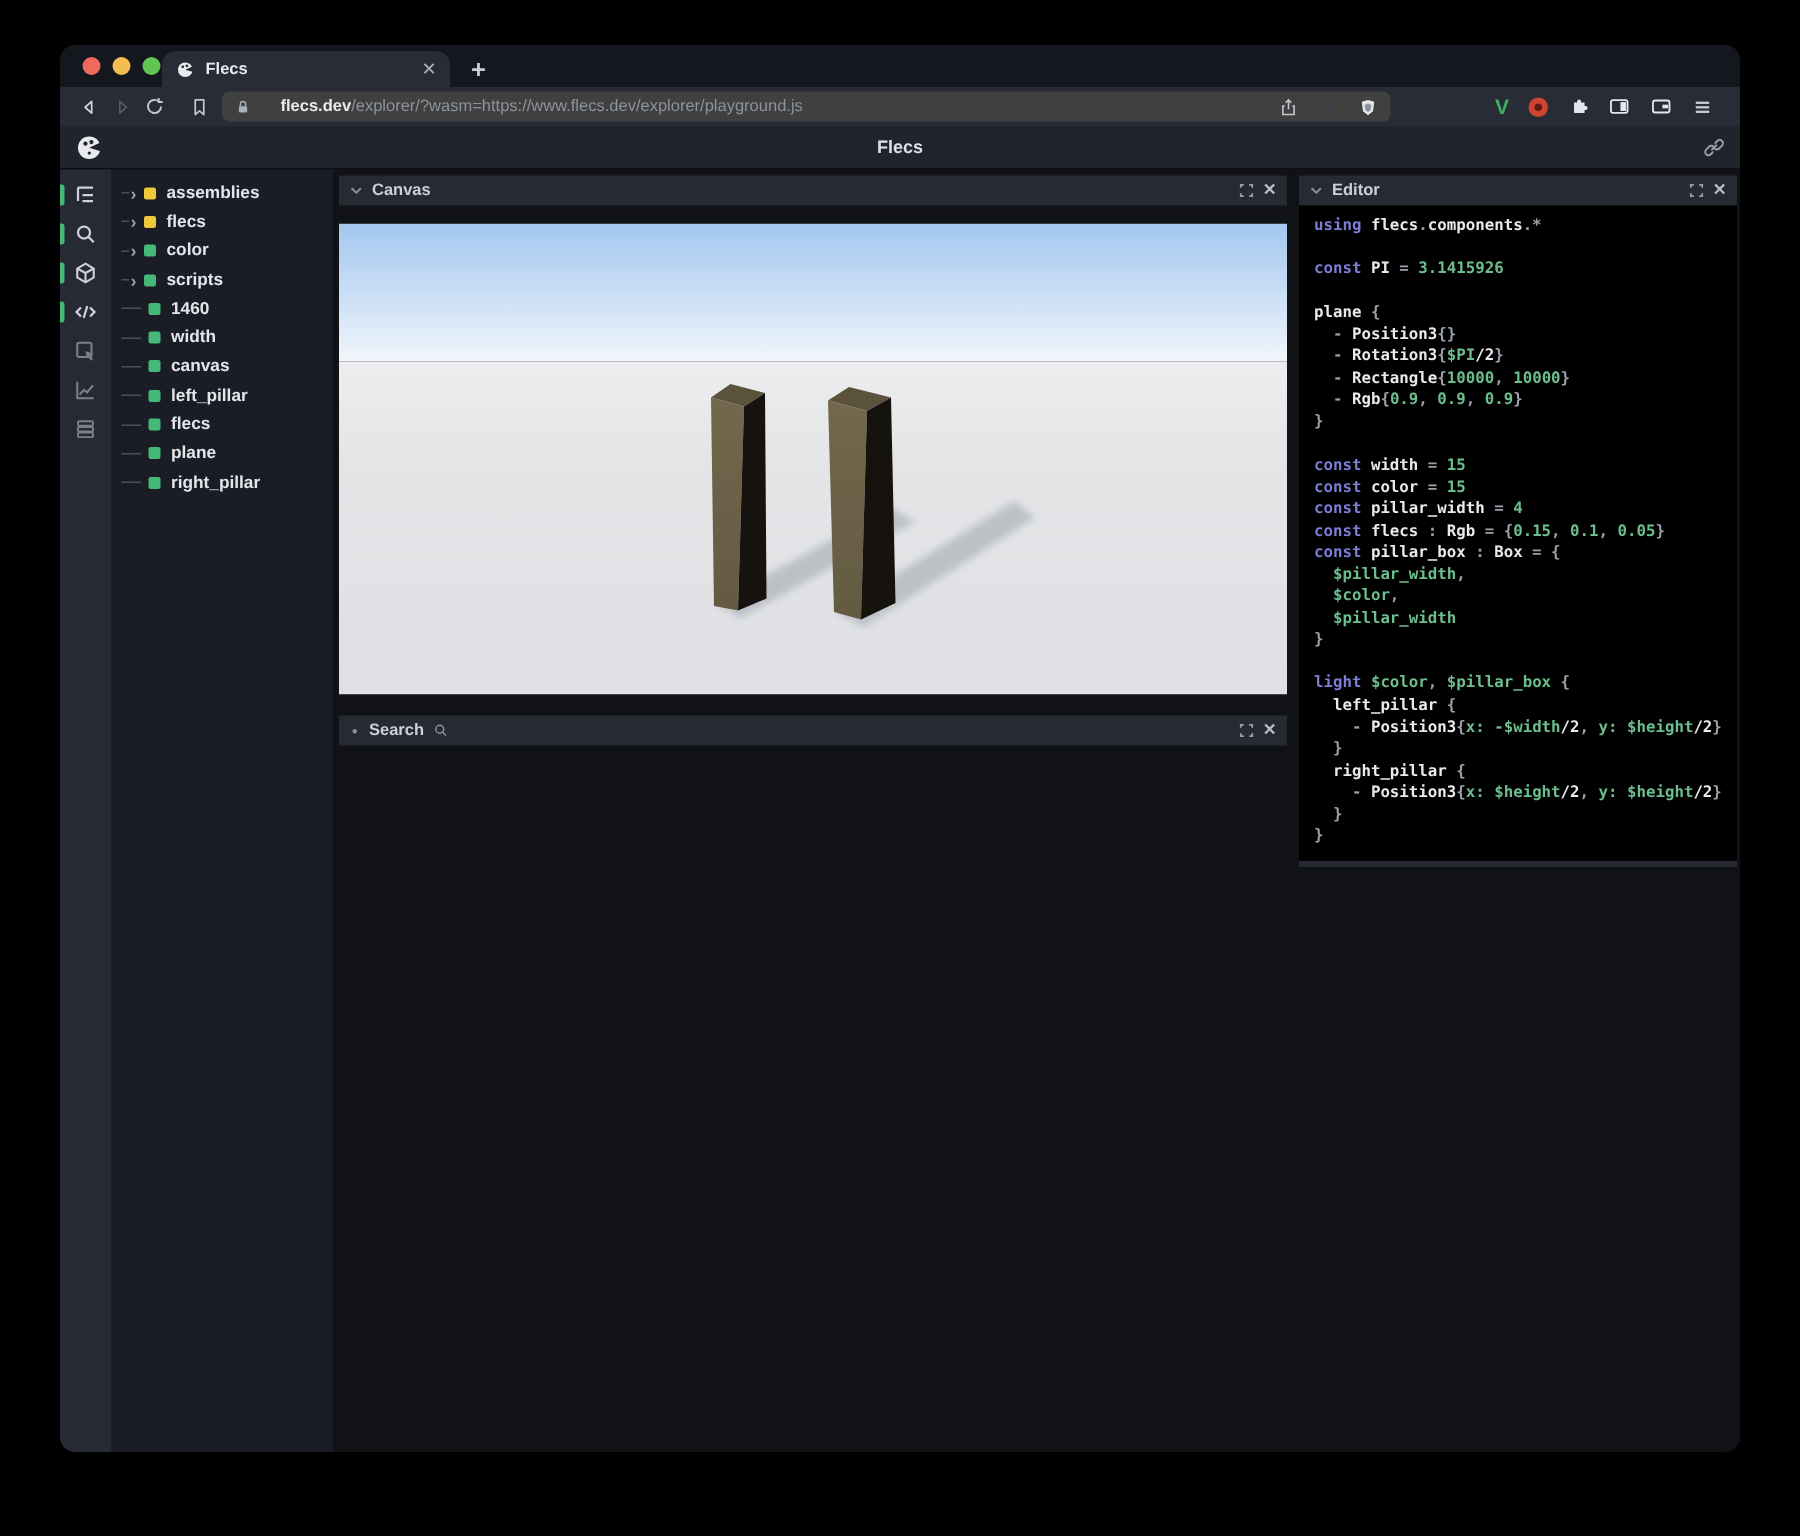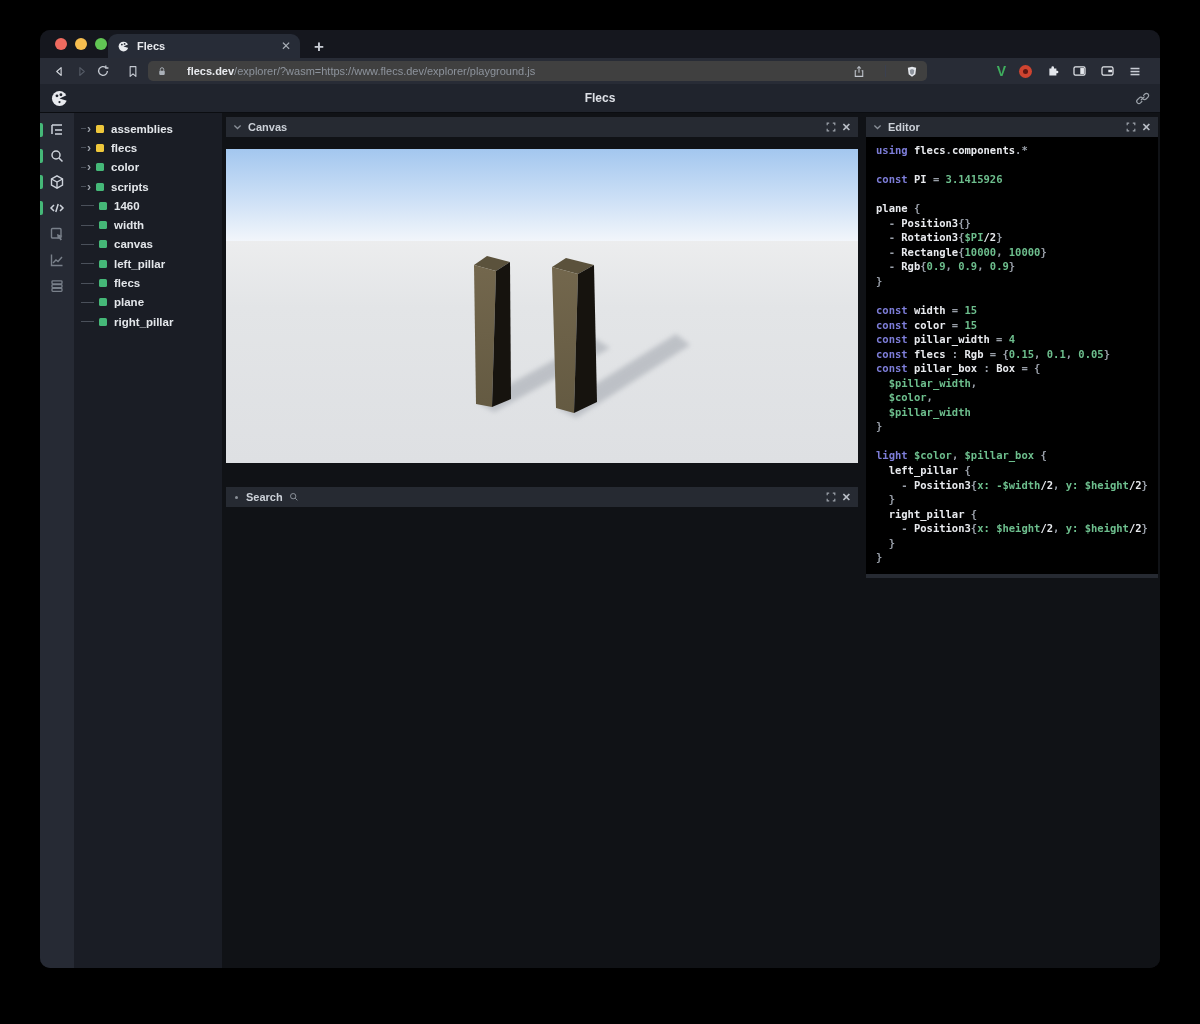--- a/index.html
+++ b/index.html
@@ -49,21 +49,21 @@
   .tree-row.leaf .tick{width:13px;margin-right:5px;}
   .arrow{width:9px;color:#9aa0a8;font-size:12px;line-height:10px;flex:none;}
   .sq{width:8px;height:8px;border-radius:1.5px;margin-right:7px;flex:none;}
   .centercol{position:absolute;left:186px;top:4px;width:632px;}
   .editorcol{position:absolute;left:826px;top:4px;width:292px;}
   .panel-header{height:20px;background:#262a32;display:flex;align-items:center;padding:0 7px;
     gap:6px;font-size:11px;font-weight:bold;color:#ccd1d8;}
   .ph-spacer{flex:1;}
   .ph-close{color:#b9bec6;font-size:11px;line-height:1;}
   .scene{margin-top:12px;height:314px;}
-  .searchheader{margin-top:24px;}
+  .searchheader{margin-top:14px;}
   .ph-dot{width:3px;height:3px;border-radius:50%;background:#8a9098;margin:0 2px;}
   .code-area{background:#000000;height:431px;padding:6px 6px 0 10px;
     font-family:"DejaVu Sans Mono",monospace;font-size:10.5px;font-weight:bold;line-height:14.55px;overflow:hidden;}
   .code-line{white-space:pre;height:14.55px;}
   .seg-k{color:#7d7dd8;}
   .seg-w{color:#e8eaee;}
   .seg-p{color:#9aa0aa;}
   .seg-g{color:#6dbe8d;margin-top:12px;}
   .editor-bottom{height:4px;background:#262a32;}
   svg{display:block;}

